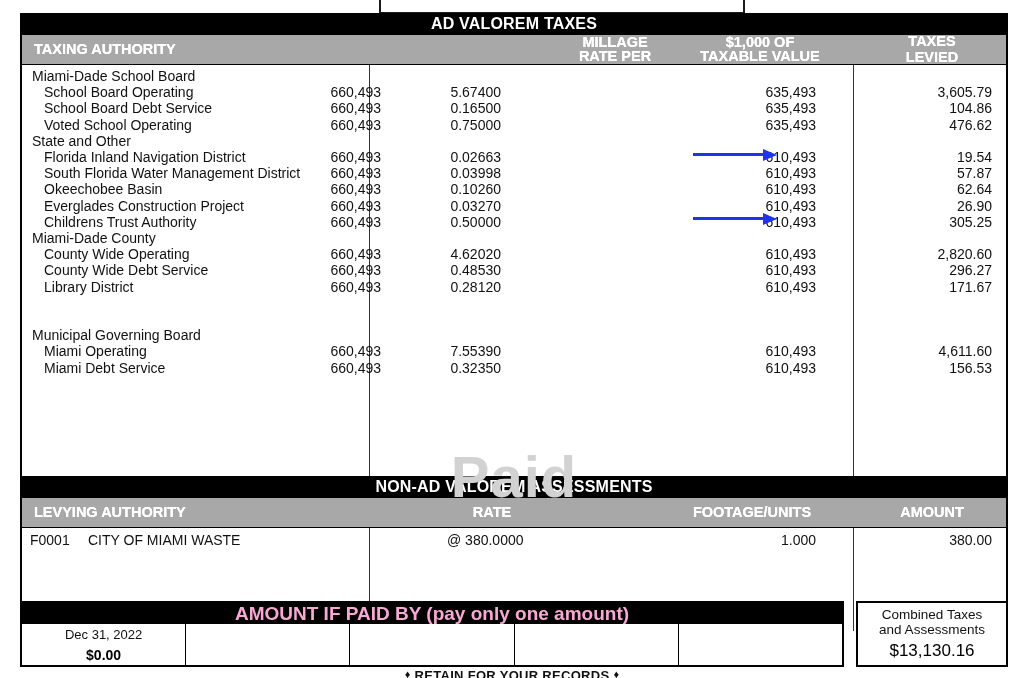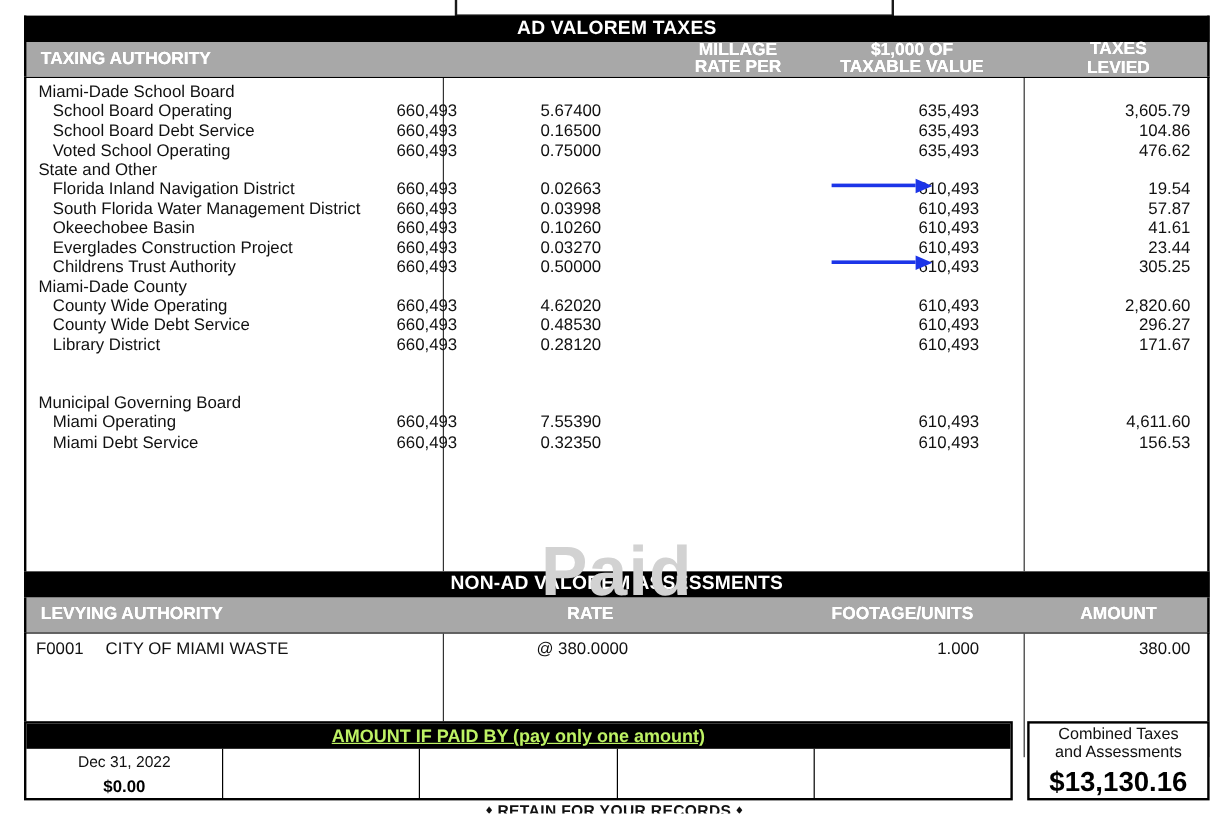--- a/index.html
+++ b/index.html
@@ -144,23 +144,23 @@
   }
   .pay-left {
     position: absolute;
     left: 0; top: 0;
     width: 824px; height: 66px;
     border: 2px solid #000;
     background: #fff;
   }
   .pay-title {
     height: 21px; line-height: 21px;
-    background: #000; color: #bef264;
-    text-align: center;
-    font-weight: bold; font-size: 15px; text-decoration: underline;
+    background: #000; color: #f9a8d4;
+    text-align: center;
+    font-weight: bold; font-size: 19px;
   }
   .pay-cells {
     position: relative;
     height: 41px;
     display: flex;
   }
   .pay-cell {
     flex: 1;
     border-right: 1px solid #000;
     position: relative;
@@ -185,21 +185,21 @@
     display: flex; flex-direction: column;
     justify-content: center;
     text-align: center;
     margin-left: 29px;
   }
   .combined .lab {
     font-size: 13.5px; color: #111; line-height: 15px;
   }
   .combined .val {
     margin-top: 4px;
-    font-size: 23px; font-weight: bold; color: #000;
+    font-size: 17px; font-weight: normal; color: #000;
   }
 
   
   .retain {
     position: absolute;
     left: 0; right: 0; top: 668px;
     text-align: center;
     font-size: 13px; font-weight: bold;
     color: #111;
     letter-spacing: .3px;
@@ -284,28 +284,28 @@
           <div class="cell c-assess">660,493</div>
           <div class="cell c-mill">0.03998</div>
           <div class="cell c-taxv">610,493</div>
           <div class="cell c-levied">57.87</div>
         </div>
         <div class="row" style="top: 116.4px;">
           <div class="cell c-auth ind">Okeechobee Basin</div>
           <div class="cell c-assess">660,493</div>
           <div class="cell c-mill">0.10260</div>
           <div class="cell c-taxv">610,493</div>
-          <div class="cell c-levied">41.61</div>
+          <div class="cell c-levied">62.64</div>
         </div>
         <div class="row" style="top: 132.6px;">
           <div class="cell c-auth ind">Everglades Construction Project</div>
           <div class="cell c-assess">660,493</div>
           <div class="cell c-mill">0.03270</div>
           <div class="cell c-taxv">610,493</div>
-          <div class="cell c-levied">23.44</div>
+          <div class="cell c-levied">26.90</div>
         </div>
         <div class="row" style="top: 148.8px;">
           <div class="cell c-auth ind">Childrens Trust Authority</div>
           <div class="cell c-assess">660,493</div>
           <div class="cell c-mill">0.50000</div>
           <div class="cell c-taxv">610,493</div>
           <div class="cell c-levied">305.25</div>
         </div>
         <div class="row" style="top: 165px;">
           <div class="cell c-auth">Miami-Dade County</div>

